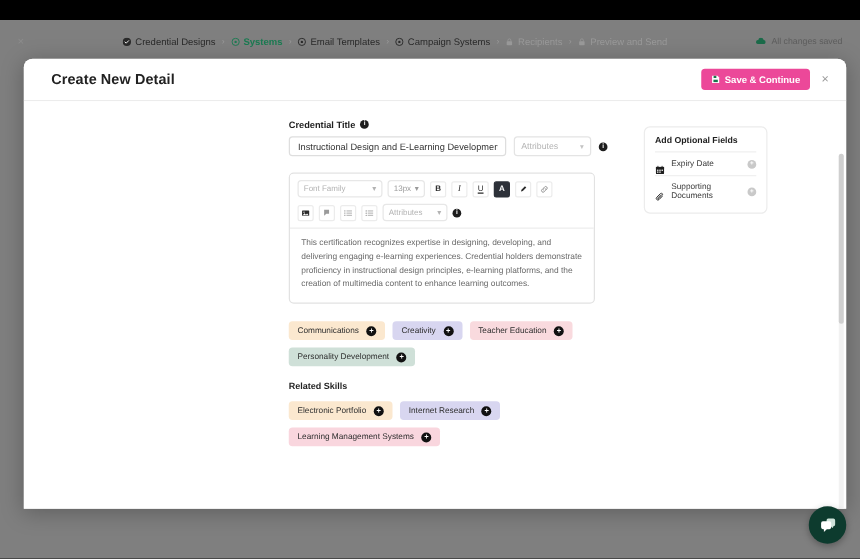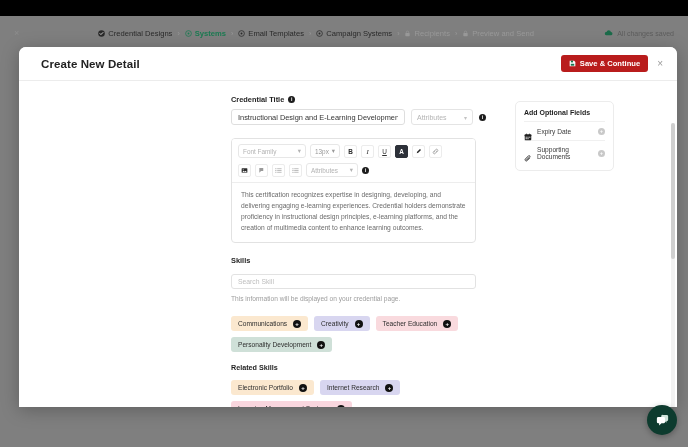--- a/index.html
+++ b/index.html
@@ -41,21 +41,21 @@
     box-shadow:0 3px 18px rgba(0,0,0,.25);
   }
   .modal-head {
     height:34px; display:flex; align-items:center; padding:0 14px 0 22px;
     background:#fff; border-bottom:1px solid #ececec;
   }
   .modal-title { font-size:11.5px; font-weight:bold; color:#222; letter-spacing:.1px; }
   .head-right { margin-left:auto; display:flex; align-items:center; gap:9px; }
   .btn-save {
     display:flex; align-items:center; gap:4px;
-    background:#b91c1c; color:#fff; border:none; border-radius:3px;
+    background:#ec4899; color:#fff; border:none; border-radius:3px;
     font-size:7.6px; font-weight:bold; padding:4px 8px; cursor:pointer;
     font-family:"Liberation Sans", sans-serif;
   }
   .btn-save .disk { width:7px; height:7px; display:block; }
   .head-x { color:#9b9b9b; font-size:10px; cursor:pointer; line-height:1; }
 
   
   .modal-body {
     position:absolute; top:34px; left:0; right:0; bottom:0;
     background:#fff; overflow:hidden;
@@ -374,27 +374,20 @@
                 <div class="tb-sel attr2">
                   <span>Attributes</span>
                   <span>▾</span>
                 </div>
                 <span class="info-dot">i</span>
               </div>
               <div class="editor-area">This certification recognizes expertise in designing, developing, and delivering engaging e-learning experiences. Credential holders demonstrate proficiency in instructional design principles, e-learning platforms, and the creation of multimedia content to enhance learning outcomes.</div>
             </div>
           </div>
 
-          <div class="skills-block">
-            <div class="field-label">
-              <span>Skills</span>
-            </div>
-            <input class="inp-search" placeholder="Search Skill" style="">
-            <div class="hint">This information will be displayed on your credential page.</div>
-          </div>
 
           <div class="ai-block">
             <div class="chips">
               <div class="chip" style="background:#fbe8cf">
                 <span>Communications</span>
                 <span class="plus">+</span>
               </div>
               <div class="chip" style="background:#d8d6f0">
                 <span>Creativity</span>
                 <span class="plus">+</span>

